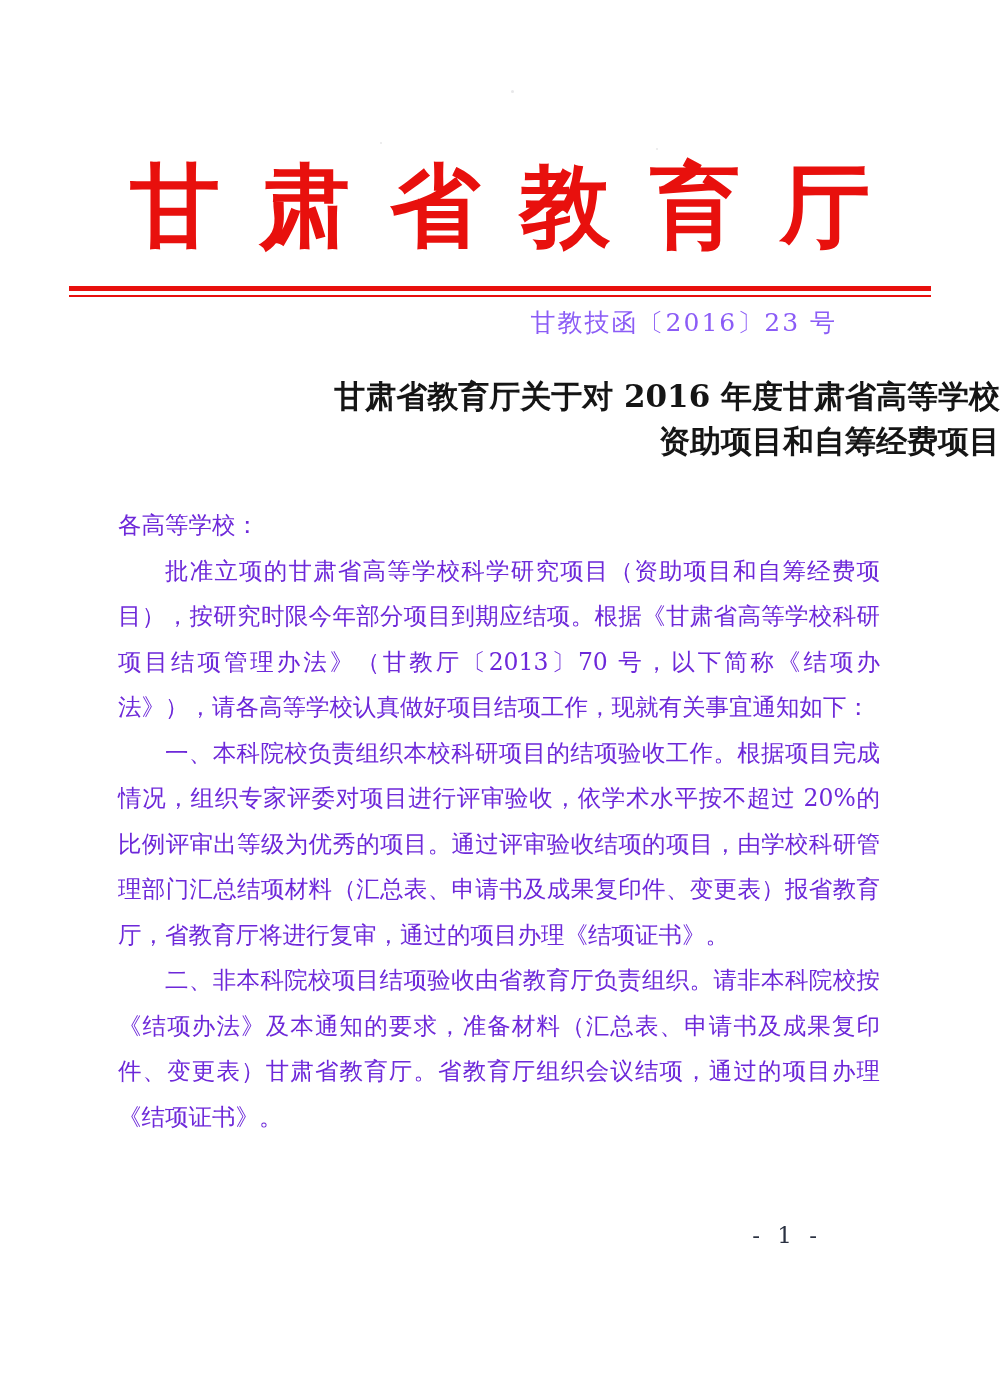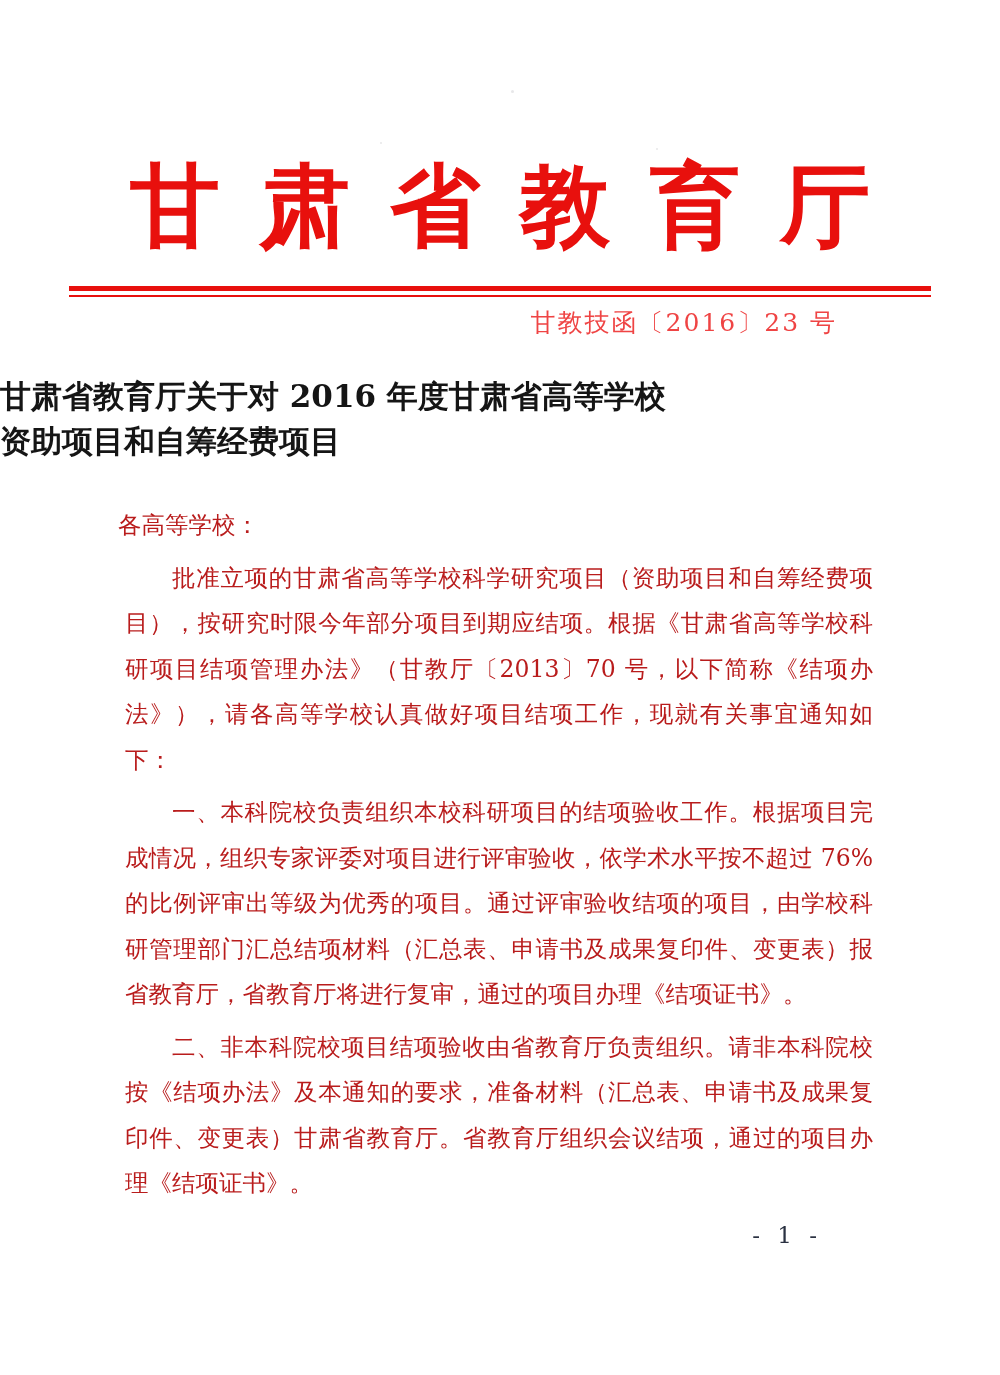--- a/index.html
+++ b/index.html
@@ -44,53 +44,53 @@
   .red-rule .gap   { height: 4px; background: transparent; }
   .red-rule .thin  { height: 2px; background: #e8100d; }
 
   
   .doc-number {
     position: absolute;
     top: 306px;
     right: 163px;
     font-size: 25px;
     letter-spacing: 2px;
-    color: #ef4444;
+    color: #8b5cf6;
     text-align: right;
   }
 
   
   .notice-title {
     position: absolute;
     top: 374px;
     left: 0;
     right: 0;
-    text-align: left;
+    text-align: right;
     font-weight: 700;
     font-size: 31px;
     line-height: 45px;
     color: #151515;
   }
 
   
   .content {
     position: absolute;
     top: 503px;
     left: 118px;
     width: 762px;
     font-size: 23.5px;
     line-height: 45.5px;
-    color: #b91c1c;
+    color: #6d28d9;
   }
   .salutation {
     text-indent: 0;
     margin: 0;
   }
   .content p.para {
-    margin: 7px;
+    margin: 0;
     text-indent: 2em;
     text-align: justify;
     text-justify: inter-character;
   }
 
   
   .page-number {
     position: absolute;
     top: 1222px;
     right: 178px;
@@ -126,21 +126,21 @@
   <div class="doc-number">甘教技函〔2016〕23 号</div>
 
   <div class="notice-title">
     <div>甘肃省教育厅关于对 2016 年度甘肃省高等学校</div>
     <div>资助项目和自筹经费项目</div>
   </div>
 
   <div class="content">
     <p class="salutation">各高等学校：</p>
     <p class="para">批准立项的甘肃省高等学校科学研究项目（资助项目和自筹经费项目），按研究时限今年部分项目到期应结项。根据《甘肃省高等学校科研项目结项管理办法》（甘教厅〔2013〕70 号，以下简称《结项办法》），请各高等学校认真做好项目结项工作，现就有关事宜通知如下：</p>
-    <p class="para">一、本科院校负责组织本校科研项目的结项验收工作。根据项目完成情况，组织专家评委对项目进行评审验收，依学术水平按不超过 76%的比例评审出等级为优秀的项目。通过评审验收结项的项目，由学校科研管理部门汇总结项材料（汇总表、申请书及成果复印件、变更表）报省教育厅，省教育厅将进行复审，通过的项目办理《结项证书》。</p>
+    <p class="para">一、本科院校负责组织本校科研项目的结项验收工作。根据项目完成情况，组织专家评委对项目进行评审验收，依学术水平按不超过 20%的比例评审出等级为优秀的项目。通过评审验收结项的项目，由学校科研管理部门汇总结项材料（汇总表、申请书及成果复印件、变更表）报省教育厅，省教育厅将进行复审，通过的项目办理《结项证书》。</p>
     <p class="para">二、非本科院校项目结项验收由省教育厅负责组织。请非本科院校按《结项办法》及本通知的要求，准备材料（汇总表、申请书及成果复印件、变更表）甘肃省教育厅。省教育厅组织会议结项，通过的项目办理《结项证书》。</p>
   </div>
 
   <div class="page-number">- 1 -</div>
 
   <div class="speck s1"></div>
   <div class="speck s2"></div>
   <div class="speck s3"></div>
 
 </div>

